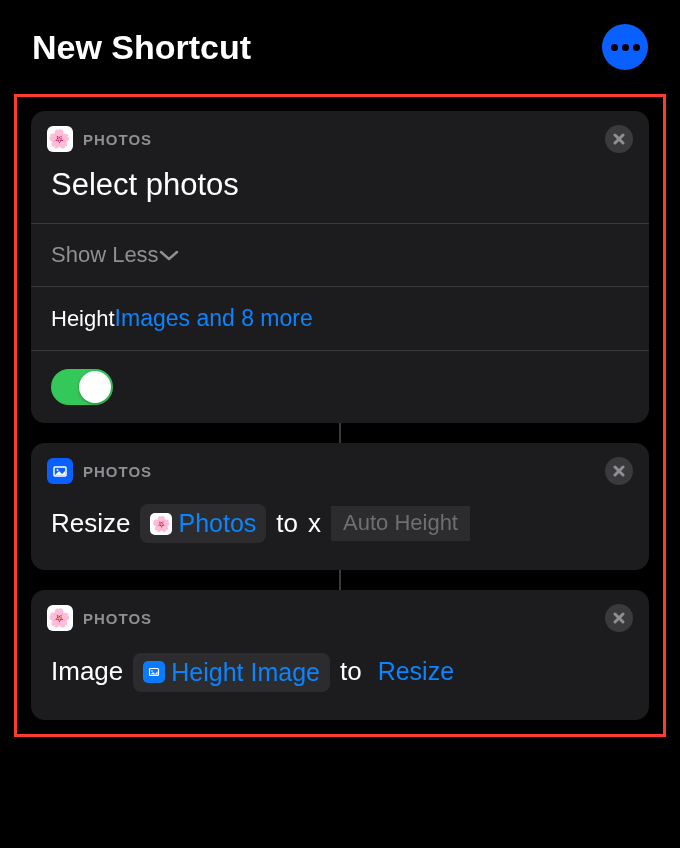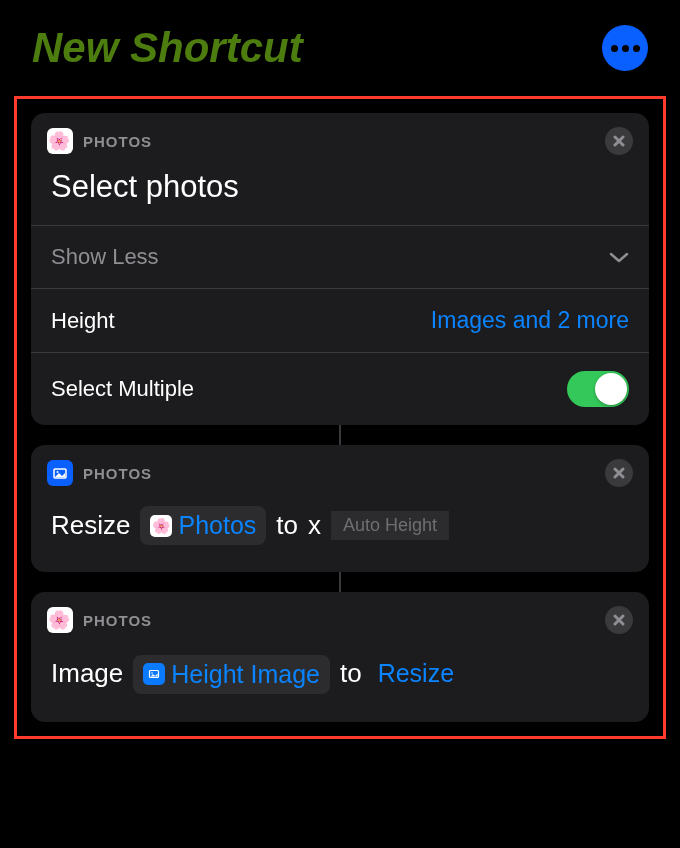--- a/index.html
+++ b/index.html
@@ -14,24 +14,23 @@
       height: 848px;
       overflow: hidden;
     }
     .header {
       display: flex;
       justify-content: space-between;
       align-items: center;
       padding: 24px 32px 16px 32px;
     }
     .header-title {
-      color: #4d7c0f;
-      font-size: 42px;
+      color: #ffffff;
+      font-size: 34px;
       font-weight: 700;
-      font-style: italic;
     }
     .more-button {
       width: 46px;
       height: 46px;
       border-radius: 50%;
       background: #0a5fff;
       display: flex;
       align-items: center;
       justify-content: center;
       gap: 4px;
@@ -104,21 +103,21 @@
       stroke-linecap: round;
     }
     .action-title-row {
       padding: 6px 36px 20px 20px;
       color: #fff;
       font-size: 31px;
       font-weight: 400;
     }
     .option-row {
       display: flex;
-      justify-content: space-between;
+      justify-content: flex-start;
       align-items: center;
       padding: 18px 20px;
       border-top: 1px solid #3a3a3c;
       color: #fff;
       font-size: 22px;
     }
     .option-row.show-less-row {
       color: #8e8e93;
     }
     .chevron-down {
@@ -201,21 +200,21 @@
       width: 12px;
       height: 12px;
     }
     .placeholder-token {
       display: inline-flex;
       align-items: center;
       background: #2c2c2e;
       border-radius: 0;
       padding: 2px 12px;
       color: #6e6e73;
-      font-size: 18px;
+      font-size: 22px;
       line-height: 1.4;
     }
     .plain-text {
       color: #fff;
       font-size: 26px;
     }
     .dest-token {
       color: #0a84ff;
       font-size: 25px;
       padding: 2px 6px;
@@ -249,24 +248,23 @@
     </div>
     <div class="action-title-row">Select photos</div>
     <div class="option-row show-less-row">
       <span>Show Less</span>
       <svg class="chevron-down" viewBox="0 0 20 12">
           <path d="M2 3 L10 10 L18 3"></path>
         </svg>
     </div>
     <div class="option-row">
       <span>Height</span>
-      <span class="link-value">Images and 2 more</span>
+      <span class="link-value">Images and 8 more</span>
     </div>
     <div class="option-row">
-      <span>Select Multiple</span>
       <div class="toggle">
         <div class="toggle-knob"></div>
       </div>
     </div>
   </div>
 
   <div class="connector"></div>
 
   <div class="action-card">
     <div class="card-header">

